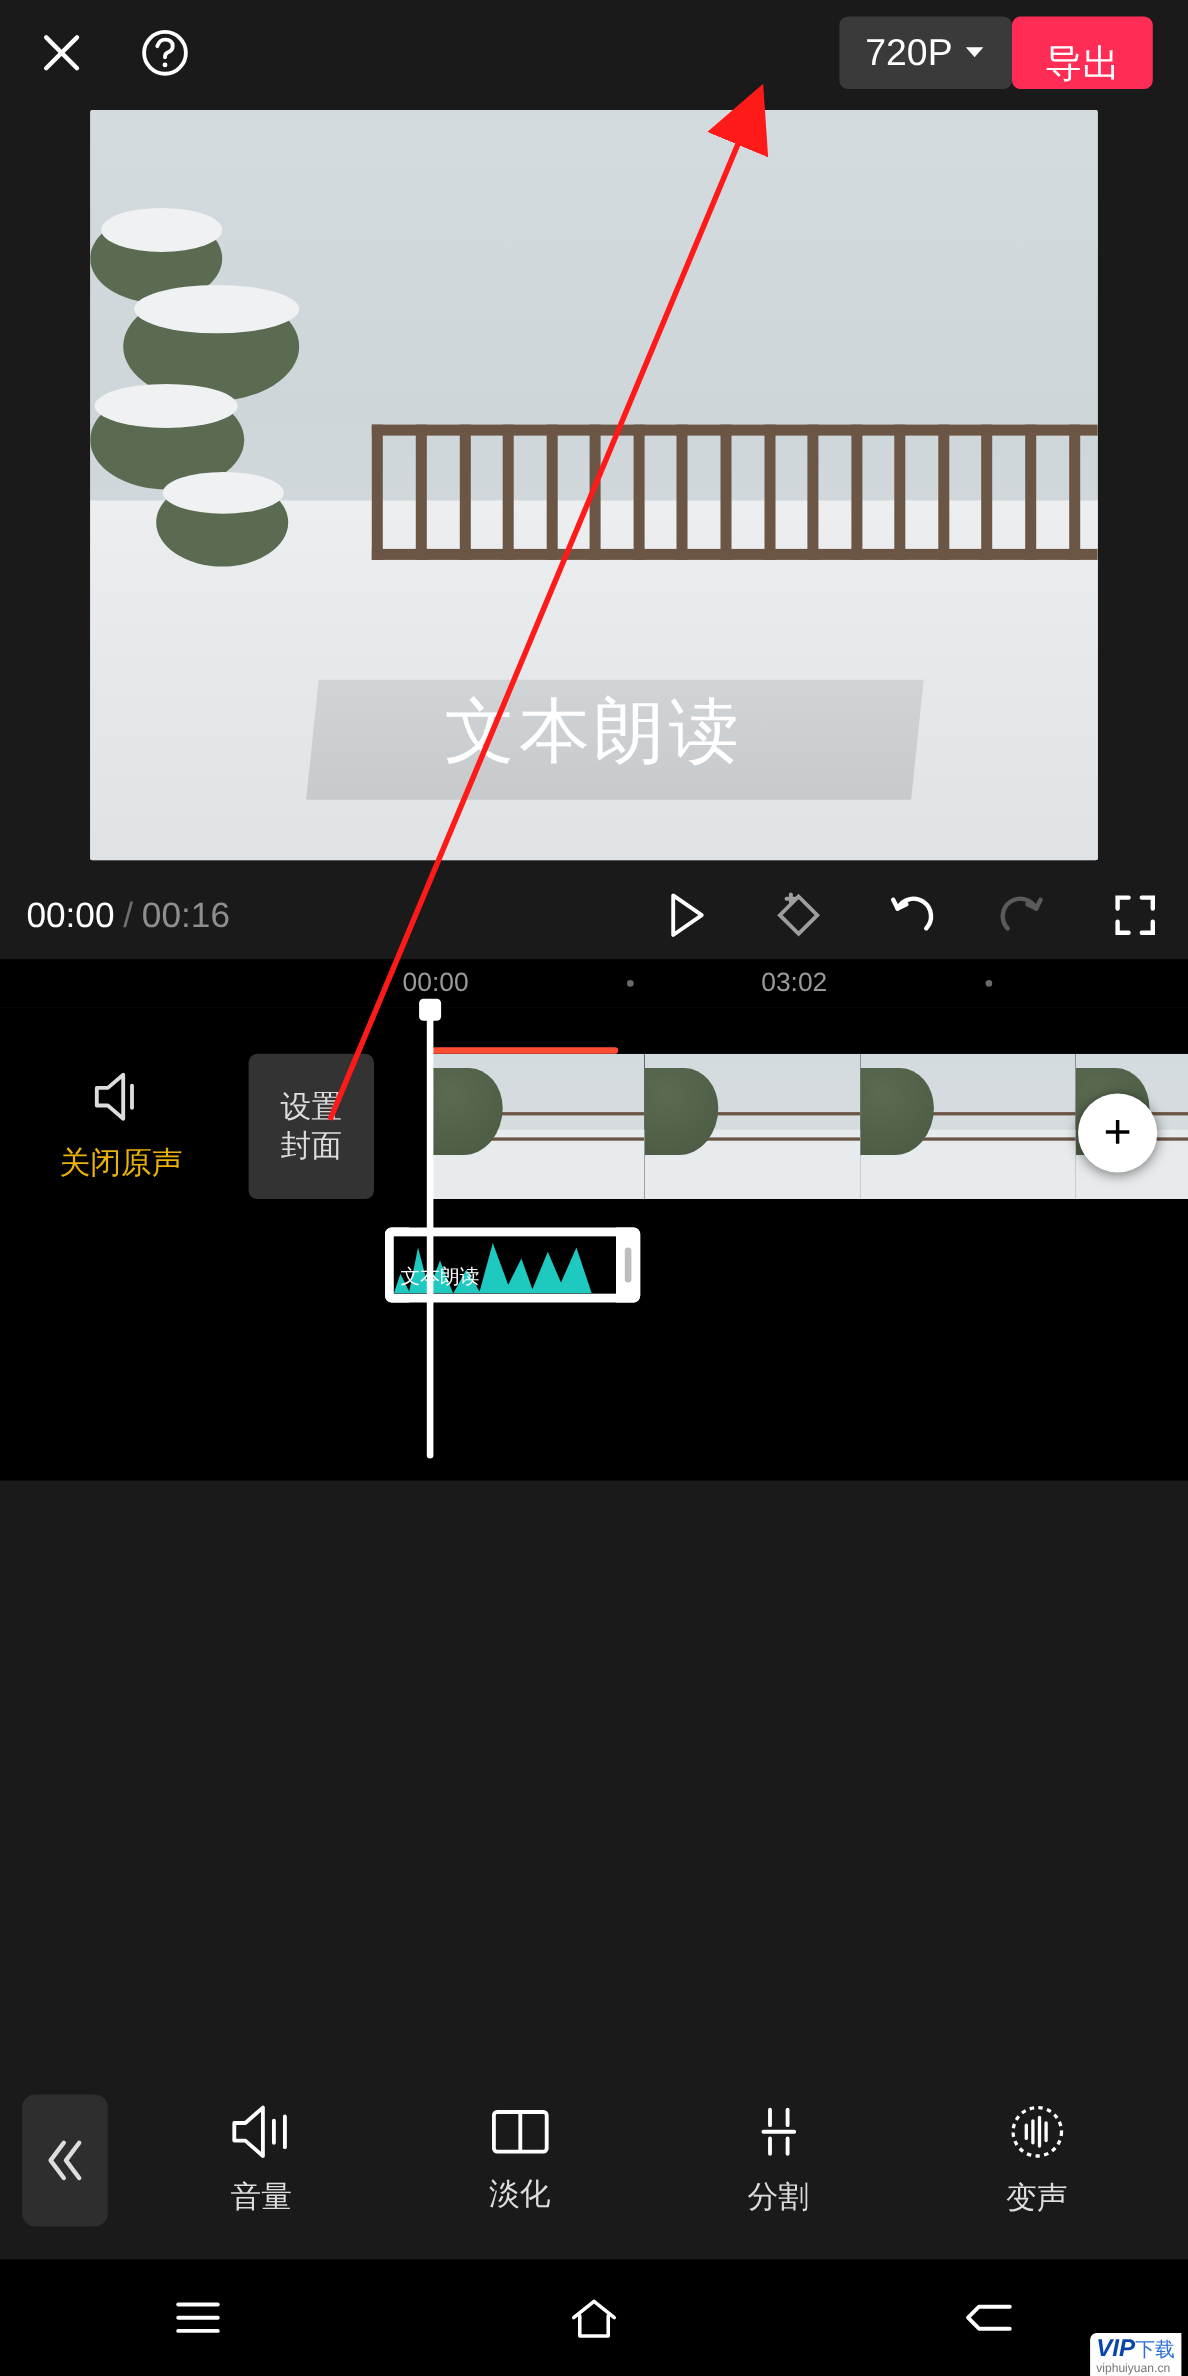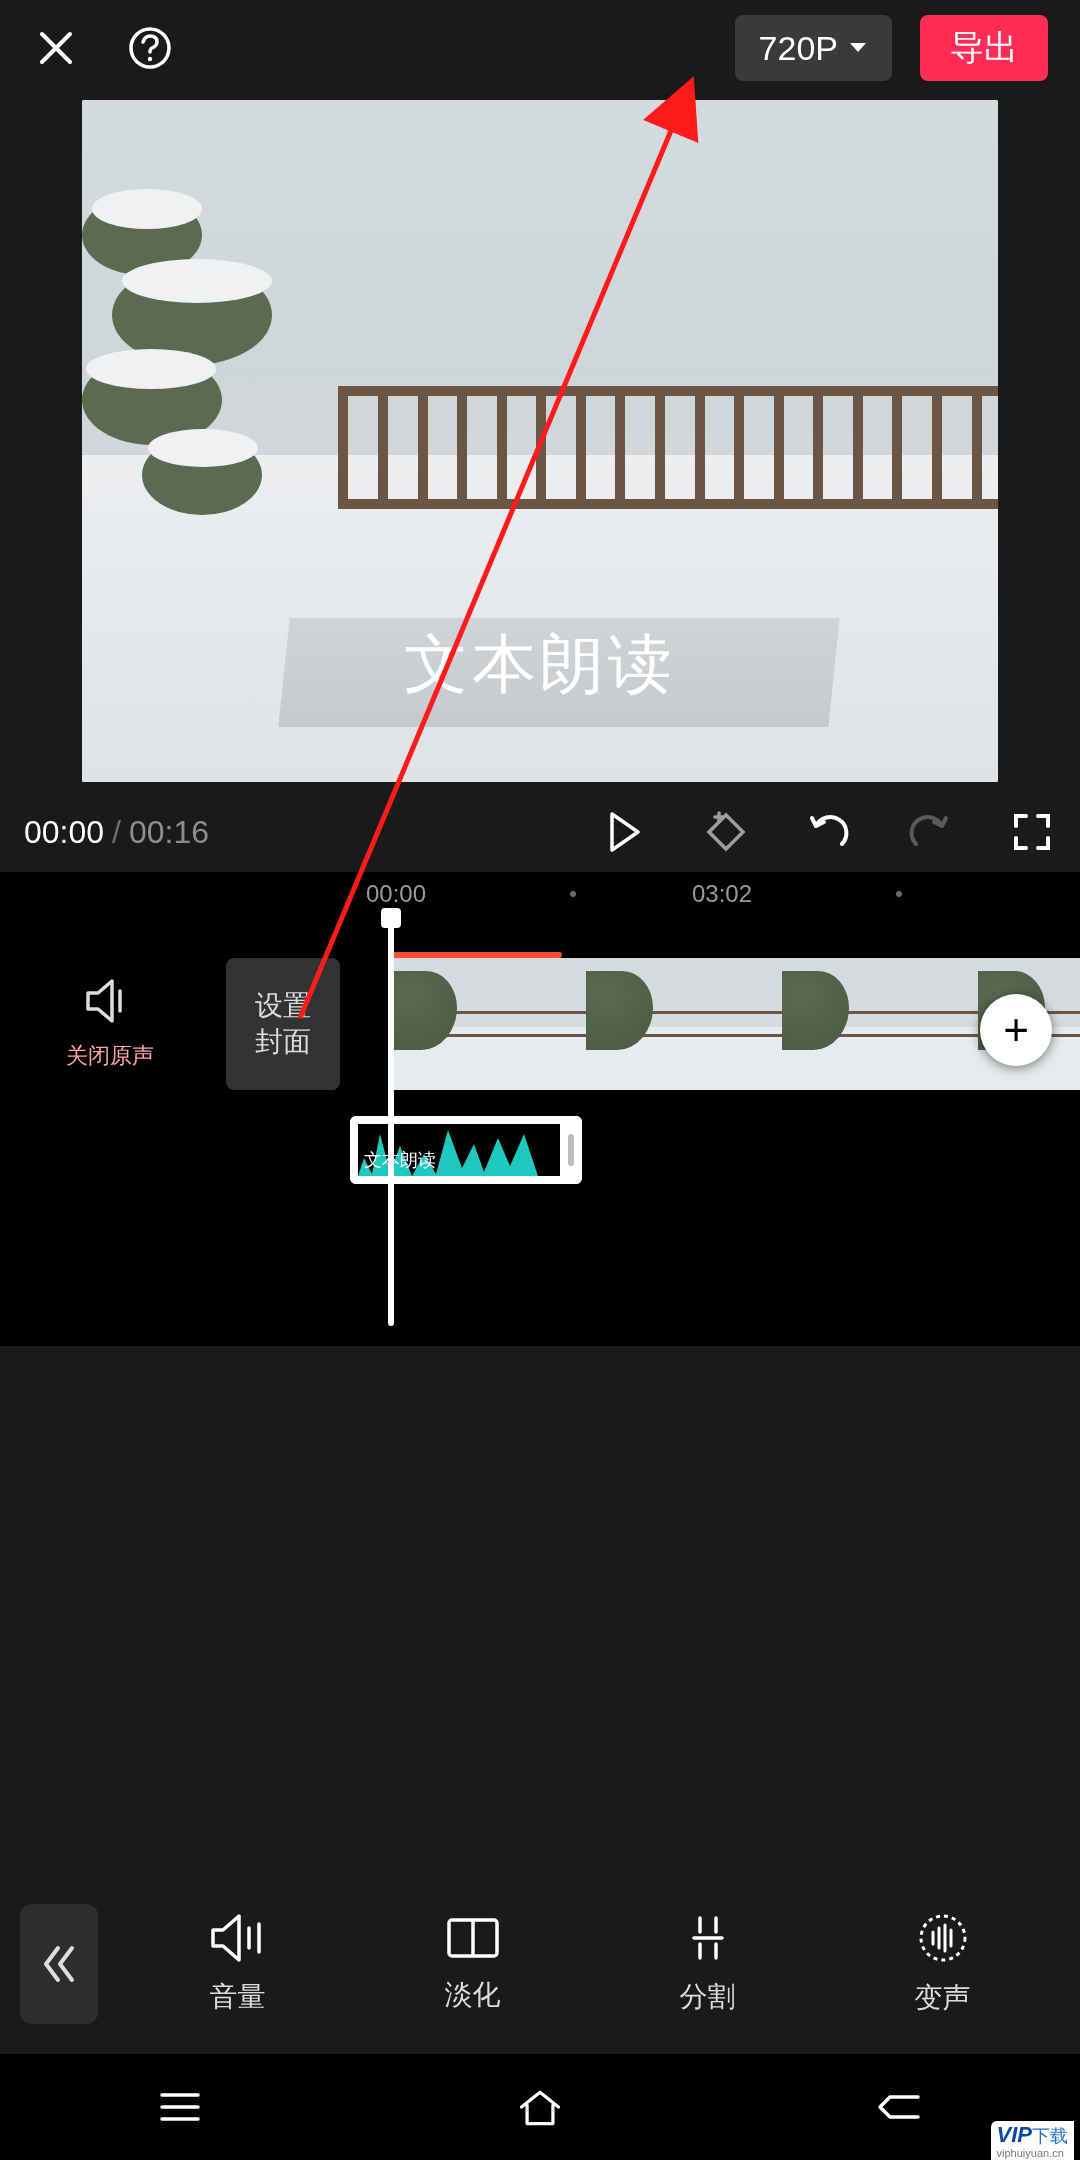--- a/index.html
+++ b/index.html
@@ -2,23 +2,23 @@
 <html><head>
 <meta charset="utf-8">
 <style>
   html,body{margin:0;padding:0;width:1080px;height:2160px;background:#000;font-family:-apple-system,"PingFang SC","Hiragino Sans GB","Microsoft YaHei",sans-serif;color:#fff;overflow:hidden;}
   *{box-sizing:border-box;}
   .app{width:1080px;height:2160px;position:relative;background:#1a1a1a;}
   
   .header{position:absolute;top:0;left:0;right:0;height:96px;background:#1a1a1a;display:flex;align-items:center;padding:0 32px;justify-content:space-between;}
   .header-left{display:flex;align-items:center;gap:46px;}
   .icon-btn{width:48px;height:48px;display:flex;align-items:center;justify-content:center;cursor:pointer;}
-  .header-right{display:flex;align-items:center;gap:28px;}
+  .header-right{display:flex;align-items:center;}
   .resolution{background:#3a3a3a;border-radius:8px;height:66px;padding:0 24px;display:flex;align-items:center;font-size:34px;font-weight:500;gap:10px;cursor:pointer;}
-  .export{background:#ff2d55;border-radius:8px;height:66px;padding:0 30px;display:flex;align-items:center;font-size:34px;font-weight:500;cursor:pointer;}
+  .export{background:#ff2d55;border-radius:8px;height:66px;padding:0 30px;display:flex;align-items:flex-end;font-size:34px;font-weight:500;cursor:pointer;}
   
   .preview{position:absolute;top:100px;left:82px;width:916px;height:682px;background:#ccd4da;border-radius:2px;overflow:hidden;}
   .snow-scene{width:100%;height:100%;position:relative;}
   .sky{position:absolute;inset:0;background:linear-gradient(#d4dbdf,#cfd6da 40%,#d8dcdd);}
   .snow-ground{position:absolute;left:0;right:0;bottom:0;height:48%;background:linear-gradient(#eceef0,#dfe3e6);}
   .snow-path{position:absolute;left:22%;right:18%;bottom:8%;height:16%;background:linear-gradient(#d0d4d7,#c6cacd);transform:skewX(-6deg);}
   .railing{position:absolute;left:28%;right:0;bottom:40%;height:18%;}
   .railing-top{position:absolute;top:0;left:0;right:0;height:10px;background:#6b5545;}
   .railing-bot{position:absolute;bottom:0;left:0;right:0;height:10px;background:#6b5545;}
   .railing-post{position:absolute;top:0;bottom:0;width:10px;background:#6b5545;}
@@ -42,21 +42,21 @@
   .time .dur{color:#8e8e8e;}
   .playbar-right{margin-left:auto;display:flex;align-items:center;gap:54px;}
   
   .ruler{position:absolute;top:872px;left:0;right:0;height:44px;background:#000;display:flex;align-items:center;}
   .ruler-label{position:absolute;font-size:24px;color:#9a9a9a;}
   .ruler-dot{position:absolute;width:6px;height:6px;border-radius:50%;background:#6a6a6a;}
   
   .timeline{position:absolute;top:916px;left:0;right:0;height:430px;background:#000;}
   .track1{position:absolute;top:42px;left:0;right:0;height:132px;display:flex;align-items:center;}
   .mute-col{width:220px;text-align:center;}
-  .mute-label{font-size:22px;color:#fca5a5;margin-top:12px;}
+  .mute-label{font-size:28px;color:#eab308;margin-top:12px;}
   .cover-cell{width:114px;height:132px;background:#333;border-radius:8px;display:flex;align-items:center;justify-content:center;font-size:28px;color:#ddd;line-height:1.3;text-align:center;margin-left:6px;}
   .clips{position:absolute;left:390px;top:0;height:132px;right:0;display:flex;}
   .clip{height:132px;width:196px;flex:none;position:relative;overflow:hidden;}
   .clip .mini-scene{position:absolute;inset:0;}
   .plus-btn{position:absolute;right:28px;top:36px;width:72px;height:72px;background:#fff;border-radius:50%;display:flex;align-items:center;justify-content:center;color:#000;font-size:44px;font-weight:300;box-shadow:0 2px 12px rgba(0,0,0,.5);}
   .accent-line{position:absolute;top:36px;left:390px;width:172px;height:6px;background:#ff4d33;border-radius:3px;}
   .track2{position:absolute;top:200px;left:350px;width:232px;height:68px;background:#000;border:8px solid #fff;border-radius:6px;overflow:hidden;}
   .wave{position:absolute;inset:0;background:#000;}
   .wave svg{position:absolute;inset:0;}
   .wave-label{position:absolute;left:6px;bottom:4px;font-size:18px;color:#fff;}

